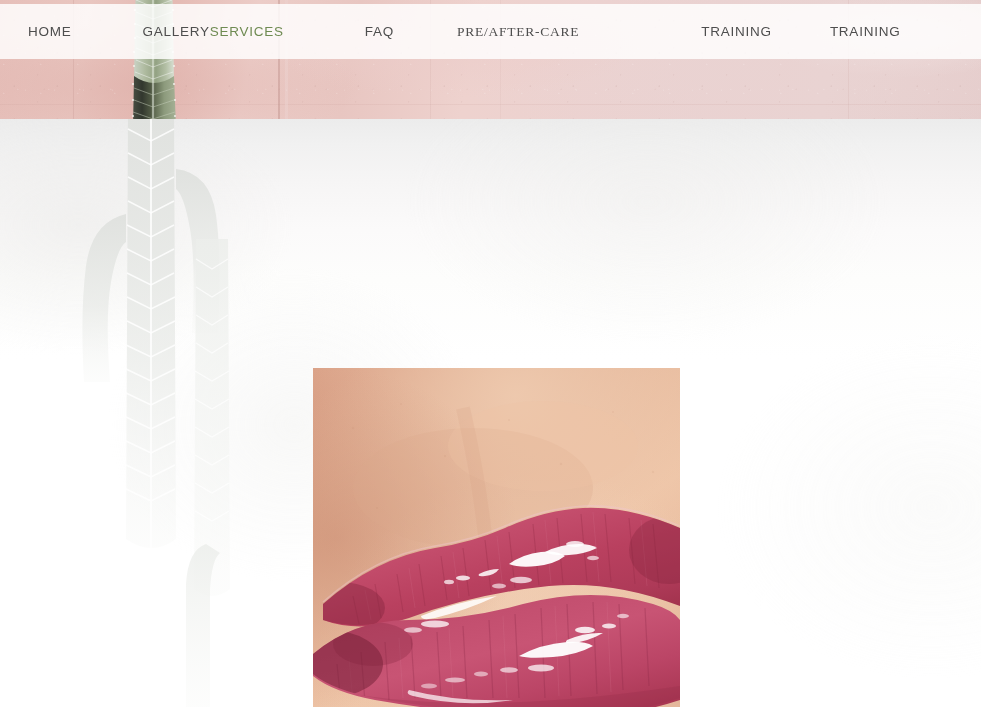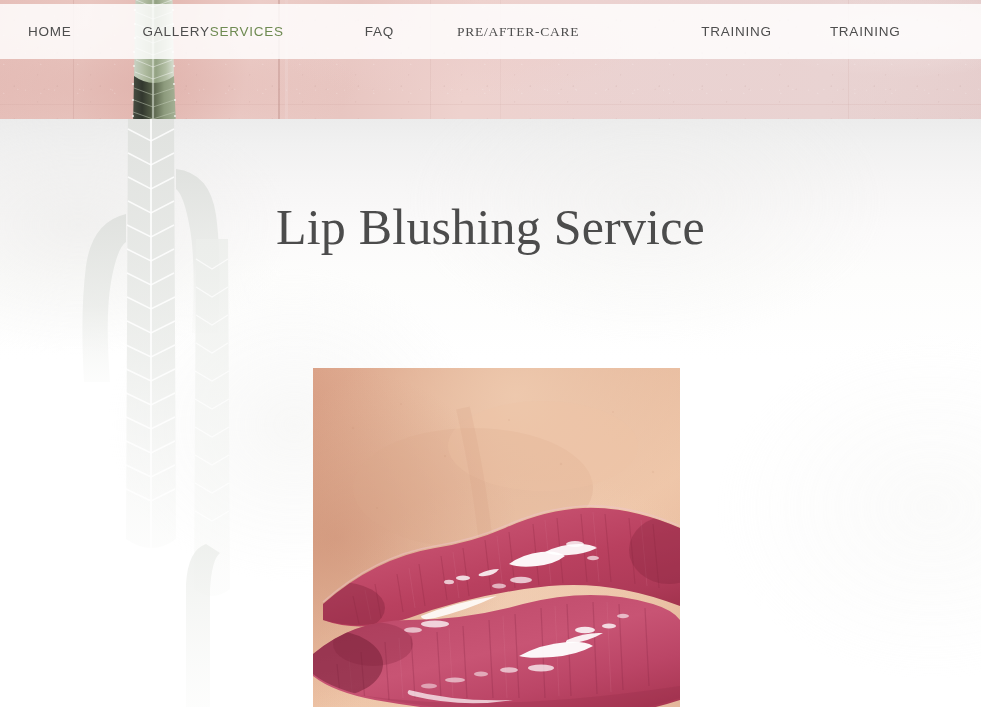--- a/index.html
+++ b/index.html
@@ -385,21 +385,20 @@
         <path d="M741 698 L752 704 L763 698"></path>
         <path d="M698 684 L708 690 L718 684"></path>
           <path d="M698 700 L708 706 L718 700"></path>
       </g>
 
       <g fill="#f2f3f1" opacity="0.55">
         <path d="M902 690 L900 707 L918 707 L916 690 Z"></path>
       </g>
     </svg>
 
-    <h1 class="page-title">Lip Blushing Service</h1>
 
 
     <figure class="lips-figure">
       <svg class="lips-svg" viewBox="0 0 367 339" preserveAspectRatio="none">
         <defs>
           <linearGradient id="skinBG" x1="0.12" y1="0" x2="0.9" y2="1">
             <stop offset="0%" stop-color="#d69a80"></stop>
             <stop offset="18%" stop-color="#dda98d"></stop>
             <stop offset="40%" stop-color="#e6b89b"></stop>
             <stop offset="62%" stop-color="#eec4a6"></stop>

